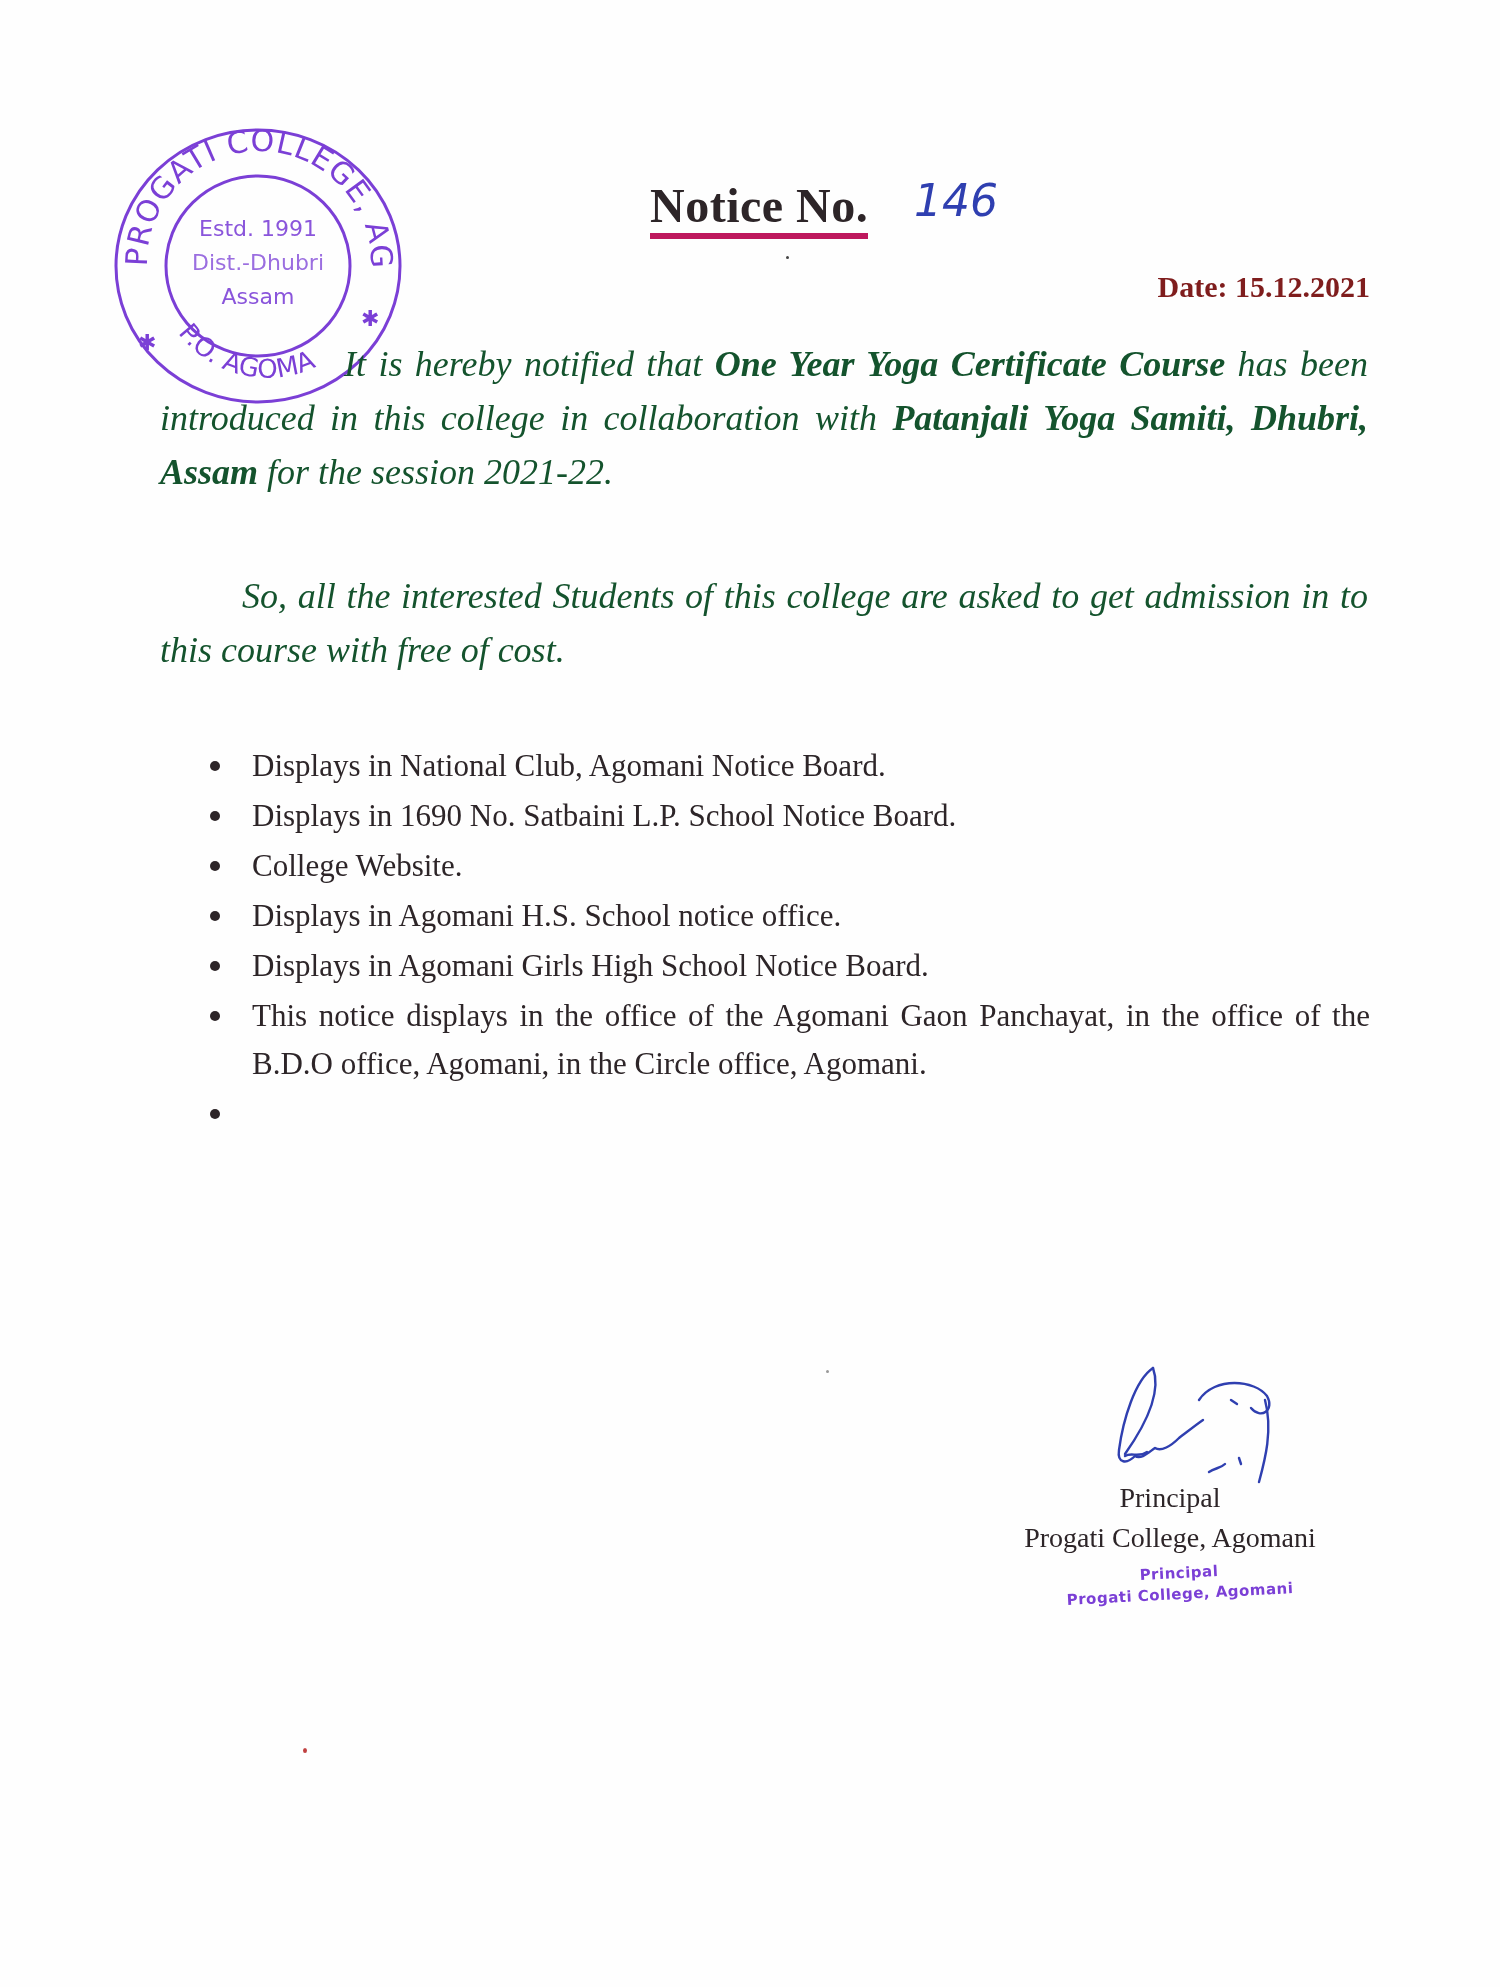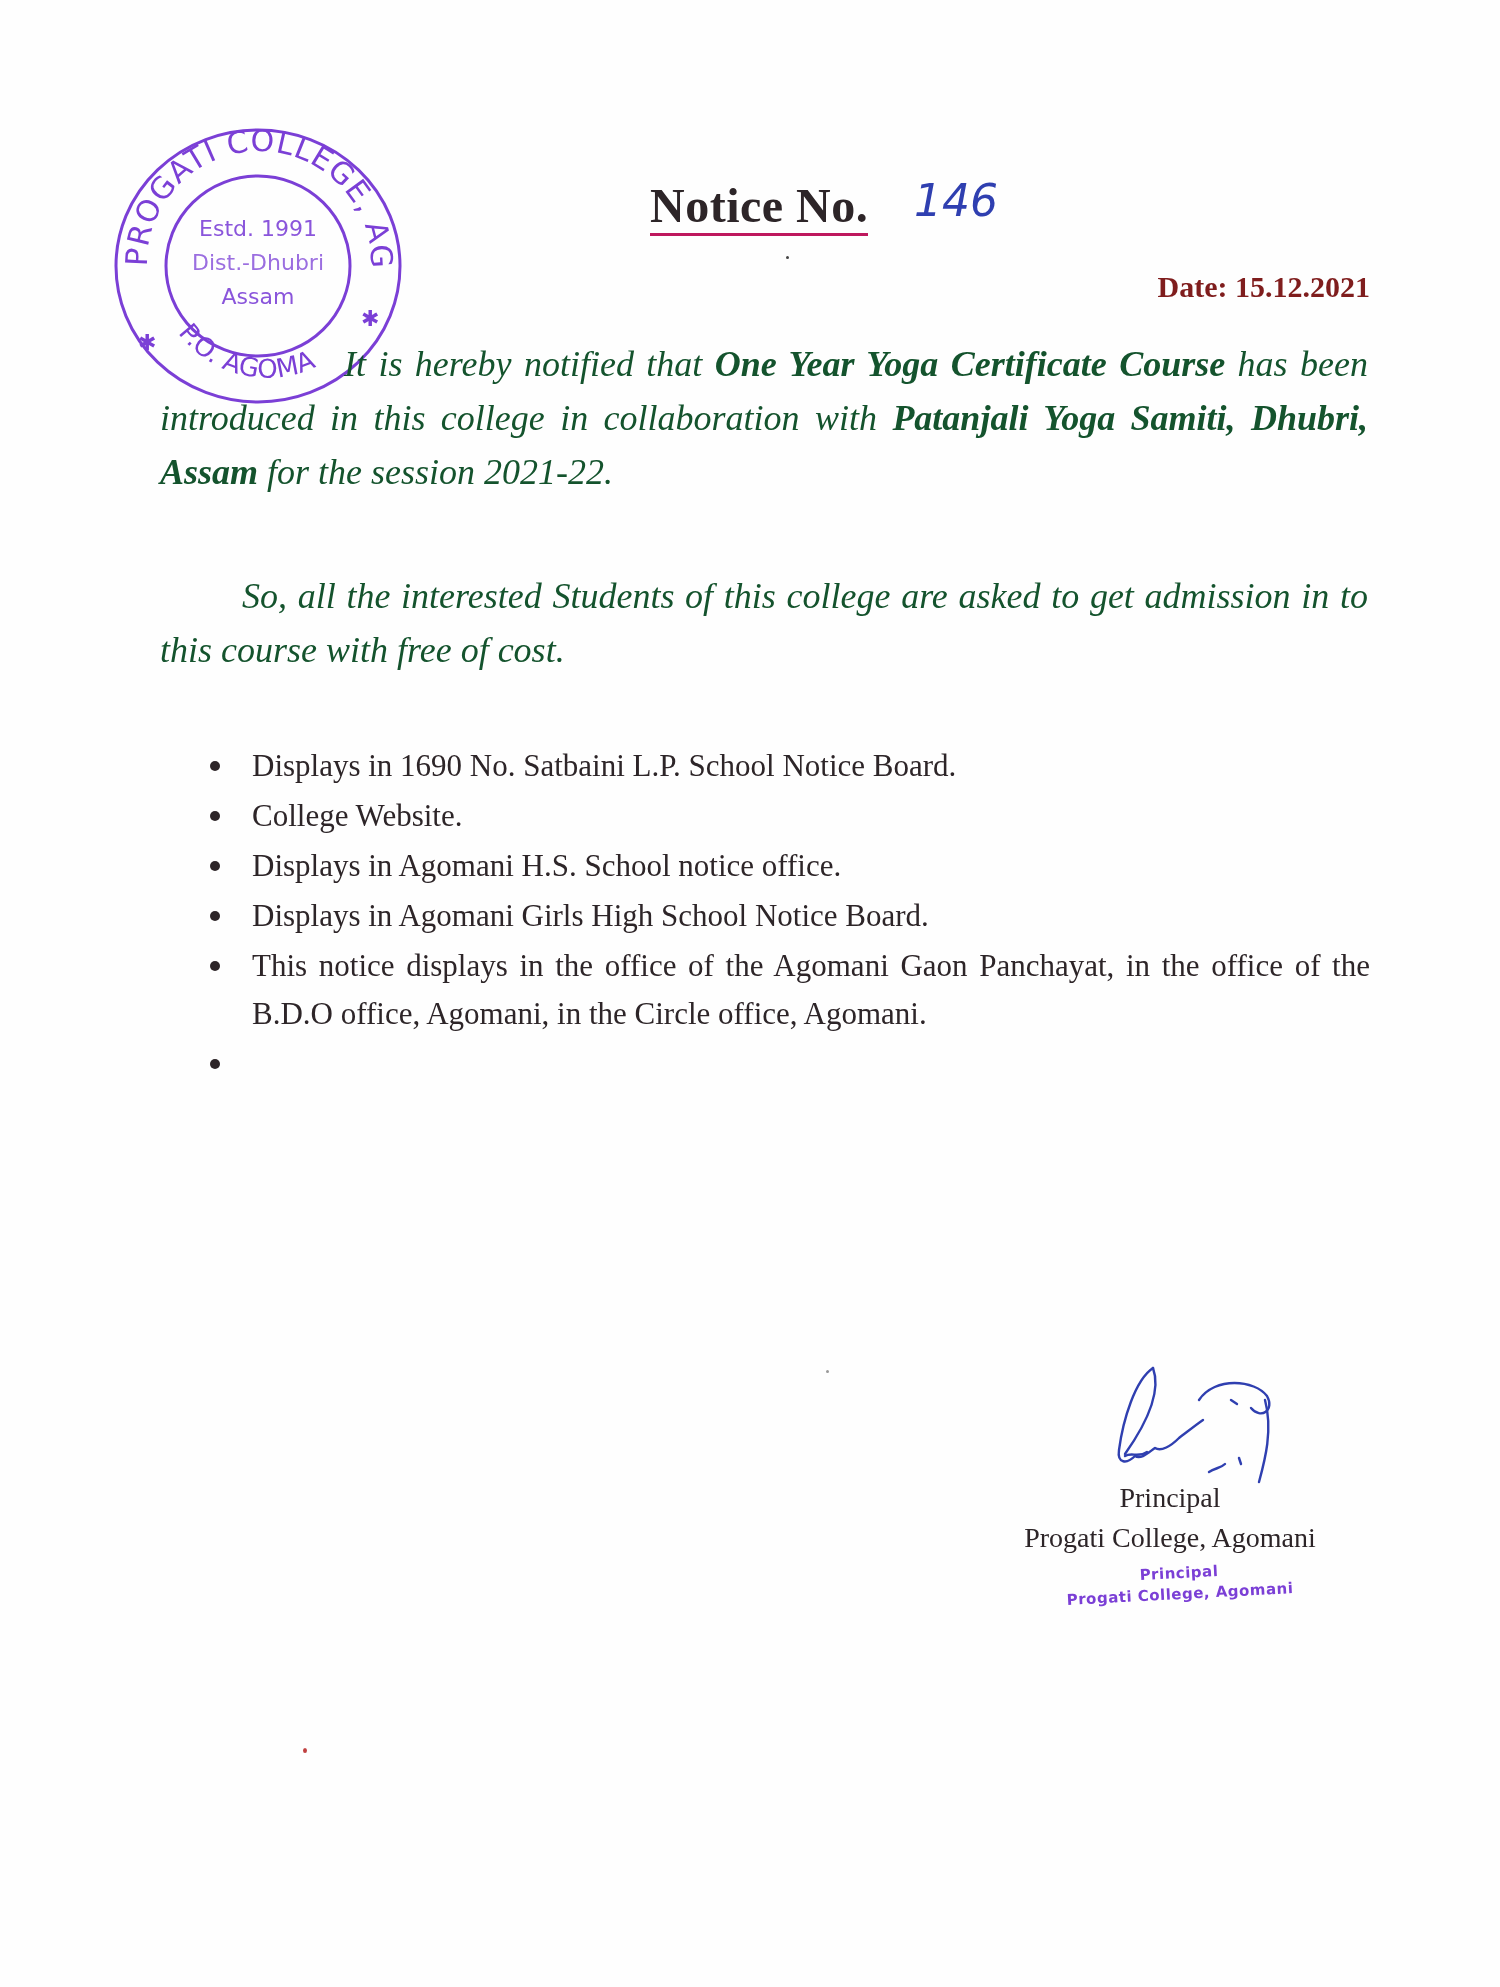--- a/index.html
+++ b/index.html
@@ -7,21 +7,21 @@
          font-family: "Liberation Serif", "DejaVu Serif", serif; color: #2a2326; }
   .page { position: absolute; left: 0; top: 0; width: 1500px; height: 1987px; background: #fefefe; }
 
   
   .seal { position: absolute; left: 108px; top: 118px; width: 300px; height: 290px; }
   .seal svg { width: 100%; height: 100%; }
 
   
   .title { position: absolute; left: 650px; top: 178px; font-size: 48px; font-weight: bold;
            letter-spacing: 0.5px; color: #2d2528; }
-  .title-text { border-bottom: 3px solid #be185d; padding-bottom: 1px; }
+  .title-text { border-bottom: 6px solid #be185d; padding-bottom: 1px; }
   .notice-number { position: absolute; left: 910px; top: 168px; width: 100px; height: 66px; }
 
   .date { position: absolute; right: 130px; top: 270px; font-size: 30px; font-weight: bold; color: #7f1d1d; margin-left: 40px; }
 
   .para { position: absolute; left: 160px; width: 1208px; font-size: 36px; line-height: 54px;
           text-align: justify; color: #14532d; font-style: italic; }
   .para1 { top: 337px; text-indent: 184px; }
   .para2 { top: 525px; text-indent: 82px; margin-top: 44px; }
   .para b { font-weight: bold; }
 
@@ -78,20 +78,21 @@
     <text x="4" y="48" font-family="DejaVu Sans, sans-serif" font-size="44" fill="#2f3fb0" font-style="italic">146</text>
   </svg>
 
   <div class="date">Date: 15.12.2021</div>
 
   <div class="para para1"><span>It is hereby notified that </span><b>One Year Yoga Certificate Course</b><span> has been introduced in this college in collaboration with </span><b>Patanjali Yoga Samiti, Dhubri, Assam</b><span> for the session 2021-22.</span></div>
 
   <div class="para para2">So, all the interested Students of this college are asked to get admission in to this course with free of cost.</div>
 
   <ul class="list">
+    <li><span class="bullet"></span><span>Displays in National Club, Agomani Notice Board.</span></li>
     <li><span class="bullet"></span><span>Displays in 1690 No. Satbaini L.P. School Notice Board.</span></li>
     <li><span class="bullet"></span><span>College Website.</span></li>
     <li><span class="bullet"></span><span>Displays in Agomani H.S. School notice office.</span></li>
     <li><span class="bullet"></span><span>Displays in Agomani Girls High School Notice Board.</span></li>
     <li><span class="bullet"></span><span>This notice displays in the office of the Agomani Gaon Panchayat, in the office of the B.D.O office, Agomani, in the Circle office, Agomani.</span></li>
     <li><span class="bullet"></span></li>
   </ul>
 
   <svg class="signature" viewBox="0 0 200 125">
     <g fill="none" stroke="#2f3fb0" stroke-width="2.4" stroke-linecap="round" stroke-linejoin="round">

